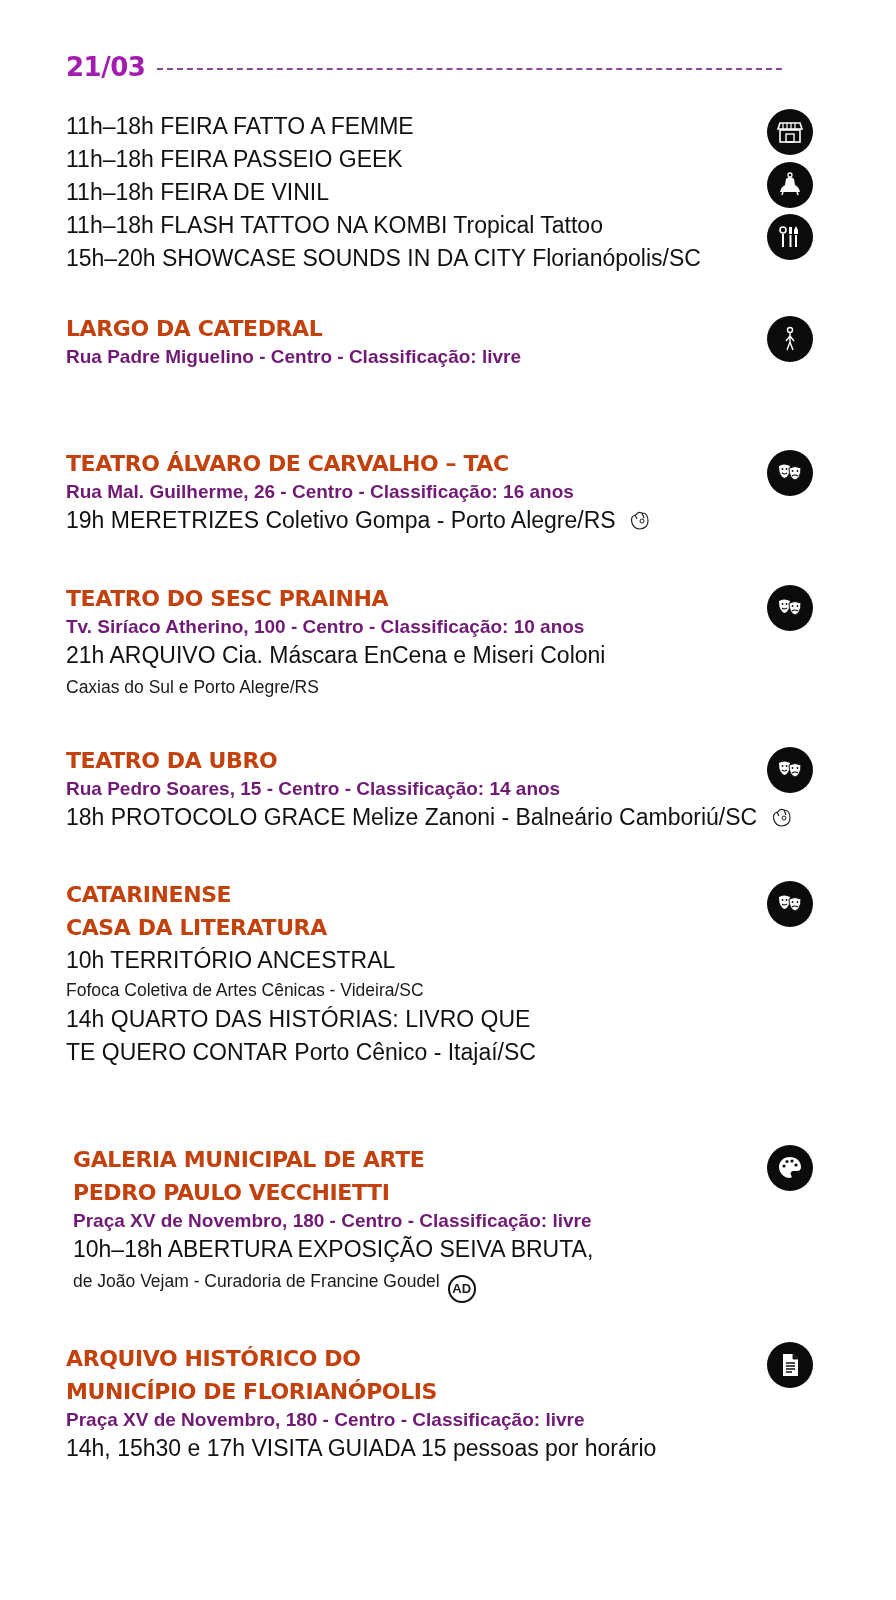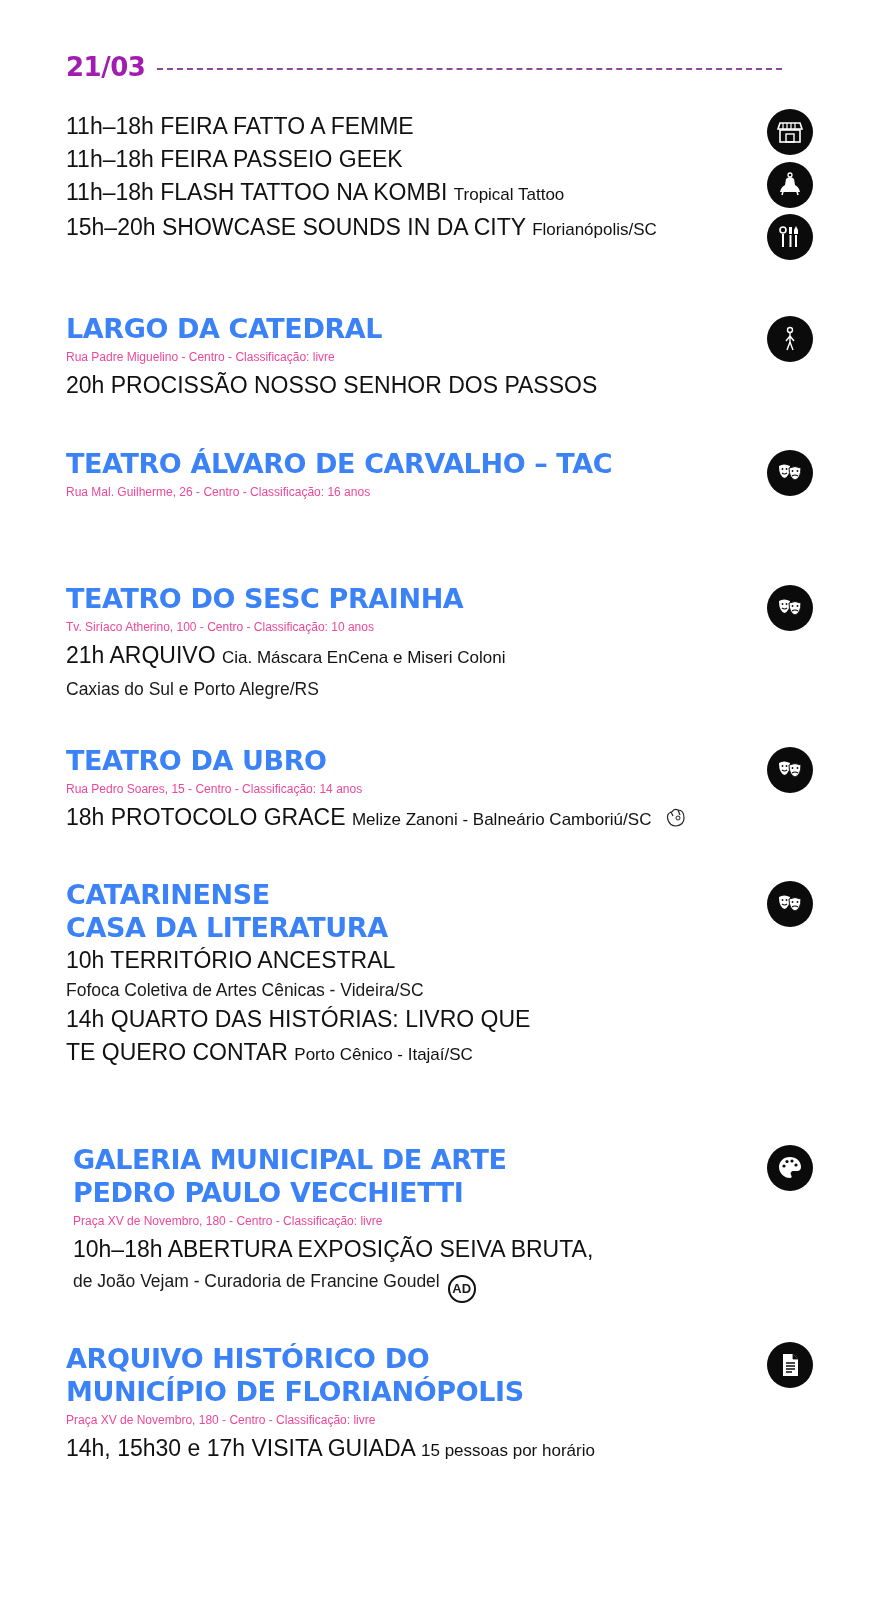--- a/index.html
+++ b/index.html
@@ -4,44 +4,45 @@
 <style>
   * { box-sizing: border-box; margin: 0; padding: 0; }
   html, body { width: 896px; height: 1600px; background: #ffffff; overflow: hidden; }
   body { font-family: "Liberation Sans", "DejaVu Sans", sans-serif; color: #111; position: relative; }
 
   .date-row { position: absolute; left: 66px; top: 52px; display: flex; align-items: center; width: 716px; }
   .date { font-family: "DejaVu Sans", sans-serif; font-weight: 900; color: #a21caf; font-size: 26px; letter-spacing: -0.5px; }
   .dash-line { flex: 1; margin-left: 12px; height: 0; border-top: 2px dashed #8a4a9a; margin-top: 4px; }
 
   .block { position: absolute; left: 66px; width: 720px; }
-  .venue { font-family: "DejaVu Sans", sans-serif; font-weight: 900; color: #3b82f6; font-size: 27px; line-height: 33px; letter-spacing: -0.4px; transform: scaleX(1.0); transform-origin: left; }
-  .addr { font-size: 12px; line-height: 24px; color: #ec4899; }
+  .venue { font-family: "DejaVu Sans", sans-serif; font-weight: 900; color: #c2410c; font-size: 22px; line-height: 33px; letter-spacing: -0.4px; transform: scaleX(1.0); transform-origin: left; }
+  .addr { font-size: 19px; line-height: 24px; color: #701a75; font-weight: bold; }
   .ev { font-size: 23px; line-height: 33px; color: #111; white-space: nowrap; }
   .ev .t { font-weight: normal; }
-  .ev .s { font-size: 17px; }
+  .ev .s { font-size: 23px; }
   .sub { font-size: 17.5px; line-height: 30px; color: #1a1a1a; }
 
   .icon { position: absolute; left: 767px; width: 46px; height: 46px; border-radius: 50%; background: #0b0b0b; display: flex; align-items: center; justify-content: center; }
   .icon svg { width: 30px; height: 30px; }
 
   .libras { display: inline-block; width: 24px; height: 22px; vertical-align: -3px; margin-left: 6px; }
   .ad-badge { display: inline-flex; align-items: center; justify-content: center; width: 28px; height: 28px; border: 2px solid #111; border-radius: 50%; font-weight: bold; font-size: 13px; margin-left: 8px; vertical-align: -6px; }
 </style>
 </head>
 <body>
 
 <div class="date-row">
   <span class="date">21/03</span>
   <span class="dash-line"></span>
 </div>
 
 <div class="block" style="top:110px;">
   <div class="ev"><span class="t">11h–18h</span> <span>FEIRA FATTO A FEMME</span></div>
   <div class="ev"><span class="t">11h–18h</span> <span>FEIRA PASSEIO GEEK</span></div>
+  <div class="ev"><span class="t">11h–18h</span> <span>FEIRA DE VINIL</span></div>
   <div class="ev"><span class="t">11h–18h</span> <span>FLASH TATTOO NA KOMBI</span> <span class="s">Tropical Tattoo</span></div>
   <div class="ev"><span class="t">15h–20h</span> <span>SHOWCASE SOUNDS IN DA CITY</span> <span class="s">Florianópolis/SC</span></div>
 </div>
 
 <div class="icon" style="top:109px;">
   <svg viewBox="0 0 30 30">
       <path d="M5 6h20l2 6H3z" fill="none" stroke="#fff" stroke-width="1.6"></path>
       <path d="M8 6v6M12 6v6M16 6v6M20 6v6" stroke="#fff" stroke-width="1.2"></path>
       <rect x="5" y="13" width="20" height="12" fill="none" stroke="#fff" stroke-width="1.6"></rect>
       <rect x="11" y="17" width="8" height="8" fill="none" stroke="#fff" stroke-width="1.4"></rect>
@@ -61,32 +62,37 @@
       <path d="M14 5h3v7h-3z" fill="#fff"></path>
       <rect x="14.5" y="13" width="2" height="12" fill="#fff"></rect>
       <path d="M21 4l2 4v4h-4V8z" fill="#fff"></path>
       <rect x="20" y="13" width="2" height="12" fill="#fff"></rect>
     </svg>
 </div>
 
 <div class="block" style="top:312px;">
   <div class="venue">LARGO DA CATEDRAL</div>
   <div class="addr">Rua Padre Miguelino - Centro - Classificação: livre</div>
-  <div class="ev"><span class="t">20h</span> <span>PROCISSÃO NOSSO SENHOR DOS PASSOS</span></div>
 </div>
 <div class="icon" style="top:316px;">
   <svg viewBox="0 0 30 30">
       <circle cx="15" cy="6" r="2.5" fill="none" stroke="#fff" stroke-width="1.4"></circle>
       <path d="M15 9v9M15 12l-4 5M15 12l4 5M15 18l-3 8M15 18l3 8" stroke="#fff" stroke-width="1.4" fill="none"></path>
     </svg>
 </div>
 
 <div class="block" style="top:447px;">
   <div class="venue">TEATRO ÁLVARO DE CARVALHO – TAC</div>
   <div class="addr">Rua Mal. Guilherme, 26 - Centro - Classificação: 16 anos</div>
+  <div class="ev"><span class="t">19h</span> <span>MERETRIZES</span> <span class="s">Coletivo Gompa - Porto Alegre/RS</span>
+    <svg class="libras" viewBox="0 0 24 22">
+        <path d="M4 14q-2-6 3-8l2 4M8 6q2-4 6-2l2 5M14 4q6 0 6 8q0 7-8 8q-6 0-8-6" fill="none" stroke="#222" stroke-width="1.2"></path>
+        <circle cx="14" cy="12" r="2" fill="none" stroke="#222" stroke-width="1"></circle>
+      </svg>
+  </div>
 </div>
 <div class="icon" style="top:450px;">
   <svg viewBox="0 0 30 30">
       <path d="M4 8q5-3 11 0q0 10-5.5 12Q4 18 4 8z" fill="#fff"></path>
       <path d="M14 10q6-3 12 0q0 10-6 12q-6-2-6-12z" fill="#fff" stroke="#0b0b0b" stroke-width="1"></path>
       <path d="M7 15q2.5 2 5 0" stroke="#0b0b0b" stroke-width="1.2" fill="none"></path>
       <circle cx="7.5" cy="11" r="0.9" fill="#0b0b0b"></circle>
       <circle cx="11.5" cy="11" r="0.9" fill="#0b0b0b"></circle>
       <path d="M17 18q3-2 6 0" stroke="#0b0b0b" stroke-width="1.2" fill="none"></path>
       <circle cx="17.5" cy="13" r="0.9" fill="#0b0b0b"></circle>

